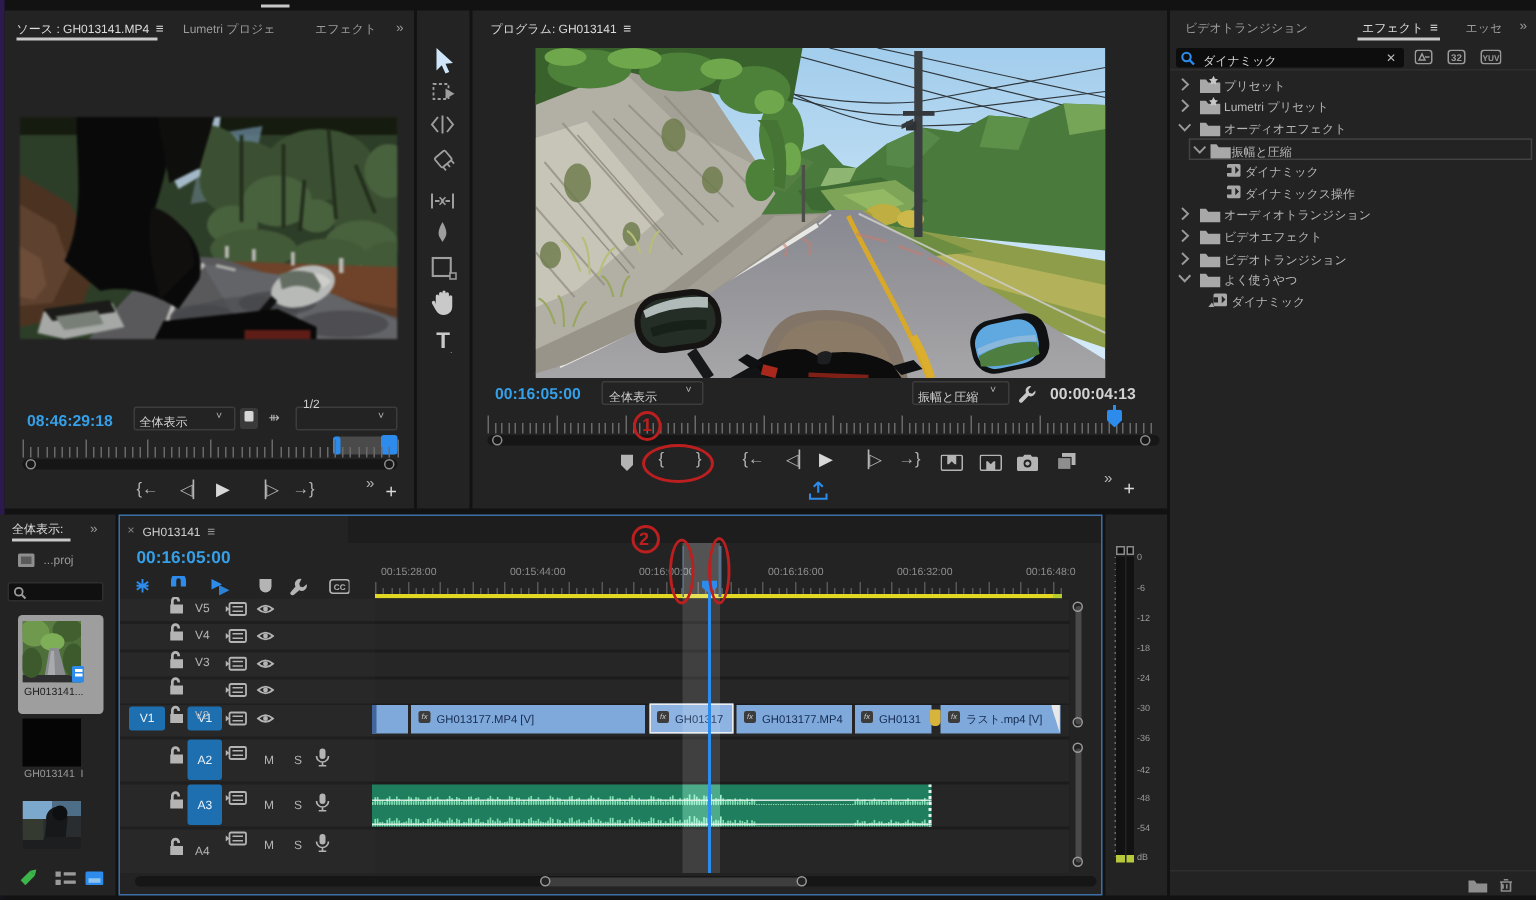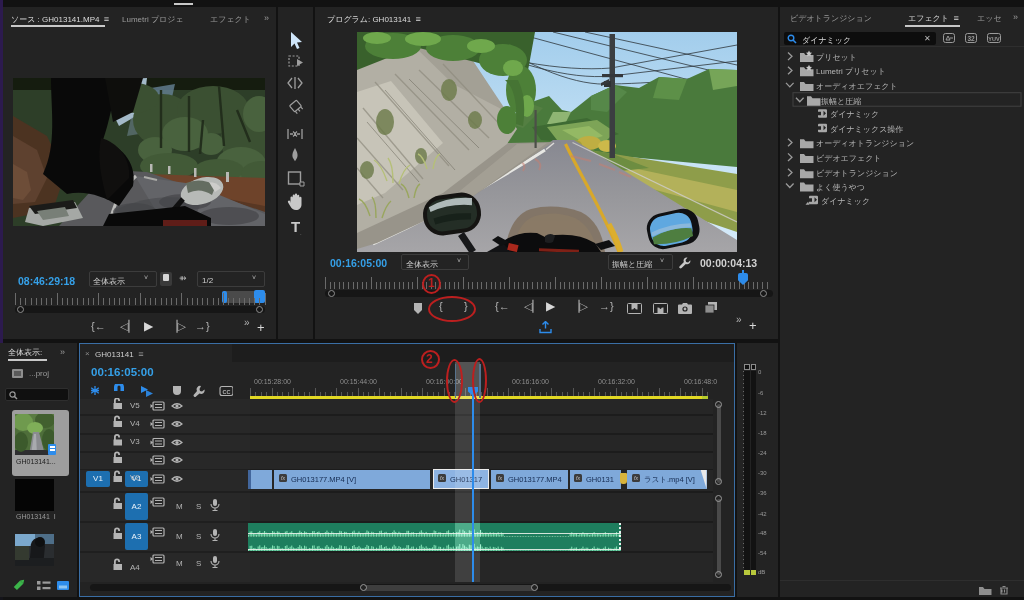--- a/index.html
+++ b/index.html
@@ -106,21 +106,21 @@
     </div>
 
     <div class="tc abs" style="left:15px;top:268px;font-size:10.5px;">08:46:29:18</div>
     <div class="abs" style="left:86px;top:264px;width:68px;height:16px;border:1px solid #3c3c3c;border-radius:2px;"></div>
     <div class="tabtxt abs" style="left:90px;top:269px;color:#cfcfcf;">全体表示</div>
     <div class="ic abs" style="left:141px;top:267px;font-size:7px;">˅</div>
     <div class="abs" style="left:157px;top:265px;width:12px;height:14px;background:#3a3a3a;border-radius:2px;"></div>
     <div class="abs" style="left:160px;top:267px;width:6px;height:7px;background:#d6d6d6;border-radius:1px;"></div>
     <div class="ic abs" style="left:176px;top:266px;font-size:9px;">⇻</div>
     <div class="abs" style="left:194px;top:264px;width:68px;height:16px;border:1px solid #3c3c3c;border-radius:2px;"></div>
-    <div class="tabtxt abs" style="left:199px;top:269px;color:#cfcfcf;">1/2</div>
+    <div class="tabtxt abs" style="left:199px;top:258px;color:#cfcfcf;">1/2</div>
     <div class="ic abs" style="left:249px;top:267px;font-size:7px;">˅</div>
 
     <div class="abs" style="left:219px;top:284px;width:43px;height:12px;background:#4a4a4a;border-radius:3px;"></div>
     <div class="abs" style="left:219px;top:284px;width:5px;height:12px;background:#2d8ceb;border-radius:2px;"></div>
     <div class="abs" style="left:251px;top:283px;width:11px;height:13px;background:#2d8ceb;border-radius:2px;"></div>
 
     <div class="abs" id="srcticks" style="left:12px;top:286px;width:250px;height:12px;">
         <div style="position:absolute;left:0.0px;bottom:0;width:1px;height:12px;background:#6a6a6a"></div>
         <div style="position:absolute;left:5.2px;bottom:0;width:1px;height:6.6000000000000005px;background:#6a6a6a"></div>
         <div style="position:absolute;left:10.4px;bottom:0;width:1px;height:6.6000000000000005px;background:#6a6a6a"></div>

